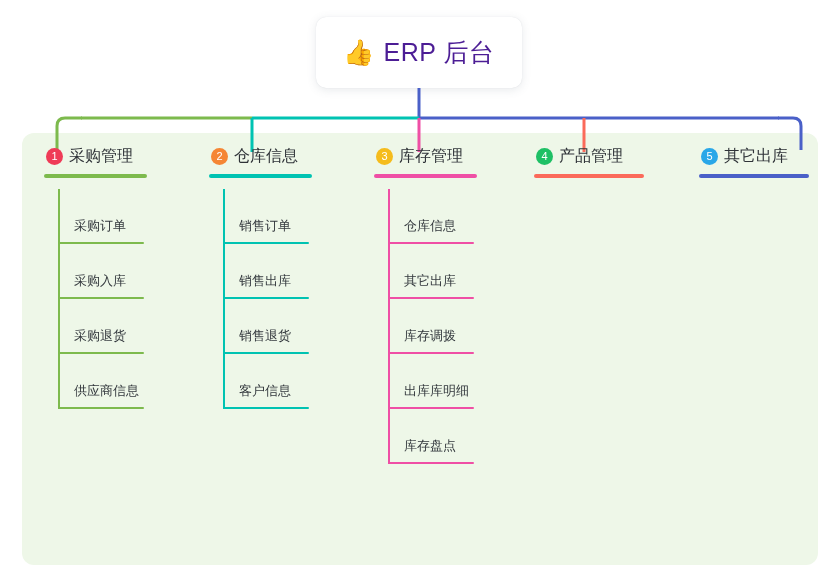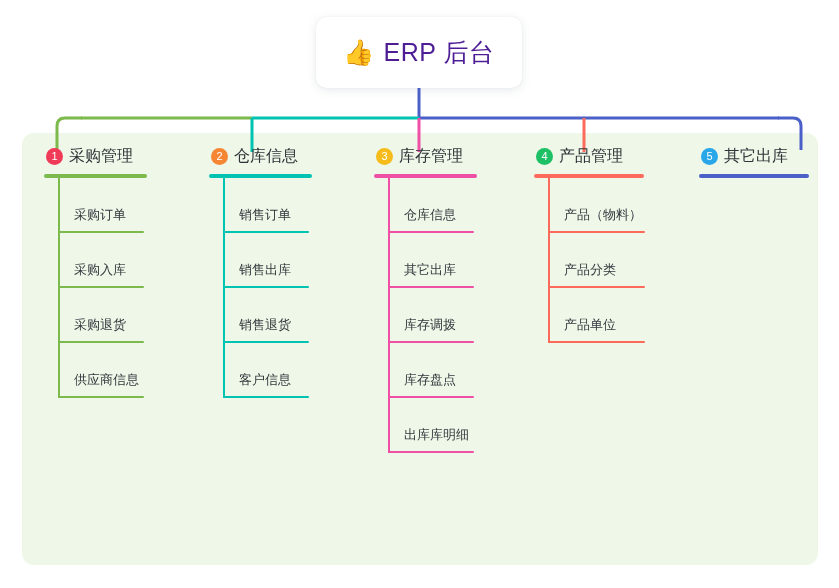--- a/index.html
+++ b/index.html
@@ -45,21 +45,21 @@
     color:#ffffff;font-size:11px;line-height:17px;text-align:center;
     font-family:"Liberation Sans","DejaVu Sans",sans-serif;
     flex:0 0 auto;
   }
   .col-title{
     font-size:16px;color:#2f3338;white-space:nowrap;
     font-family:"Liberation Sans","DejaVu Sans",sans-serif;
   }
   .col-rule{height:4px;border-radius:2px;margin-top:6px;}
 
-  .items{position:relative;margin-top:0;}
+  .items{position:relative;margin-top:11px;}
   .spine{position:absolute;left:14px;top:0;bottom:0;width:2px;}
   .item{
     position:relative;height:55px;
     display:flex;align-items:flex-end;
     padding-left:30px;box-sizing:border-box;
   }
   .item-label{
     font-size:13px;color:#33383d;white-space:nowrap;
     position:relative;bottom:9px;
     font-family:"Liberation Sans","DejaVu Sans",sans-serif;
@@ -159,50 +159,35 @@
           </div>
           <div class="item">
             <span class="item-label">其它出库</span>
             <div class="item-rule" style="background: rgb(239, 79, 165); width: 86px;"></div>
           </div>
           <div class="item">
             <span class="item-label">库存调拨</span>
             <div class="item-rule" style="background: rgb(239, 79, 165); width: 86px;"></div>
           </div>
           <div class="item">
-            <span class="item-label">库存盘点</span>
+            <span class="item-label">出库库明细</span>
             <div class="item-rule" style="background: rgb(239, 79, 165); width: 86px;"></div>
           </div>
           <div class="item">
-            <span class="item-label">出库库明细</span>
+            <span class="item-label">库存盘点</span>
             <div class="item-rule" style="background: rgb(239, 79, 165); width: 86px;"></div>
           </div>
         </div>
       </div>
       <div class="col" style="left: 534px;">
         <div class="col-head">
           <span class="badge" style="background: rgb(30, 192, 101);">4</span>
           <span class="col-title">产品管理</span>
         </div>
         <div class="col-rule" style="background: rgb(251, 106, 90); width: 110px;"></div>
-        <div class="items">
-          <div class="spine" style="background: rgb(251, 106, 90);"></div>
-          <div class="item">
-            <span class="item-label">产品（物料）</span>
-            <div class="item-rule" style="background: rgb(251, 106, 90); width: 97px;"></div>
-          </div>
-          <div class="item">
-            <span class="item-label">产品分类</span>
-            <div class="item-rule" style="background: rgb(251, 106, 90); width: 97px;"></div>
-          </div>
-          <div class="item">
-            <span class="item-label">产品单位</span>
-            <div class="item-rule" style="background: rgb(251, 106, 90); width: 97px;"></div>
-          </div>
-        </div>
       </div>
       <div class="col" style="left: 699px;">
         <div class="col-head">
           <span class="badge" style="background: rgb(41, 167, 232);">5</span>
           <span class="col-title">其它出库</span>
         </div>
         <div class="col-rule" style="background: rgb(74, 96, 200); width: 110px;"></div>
       </div>
     </div>
 

